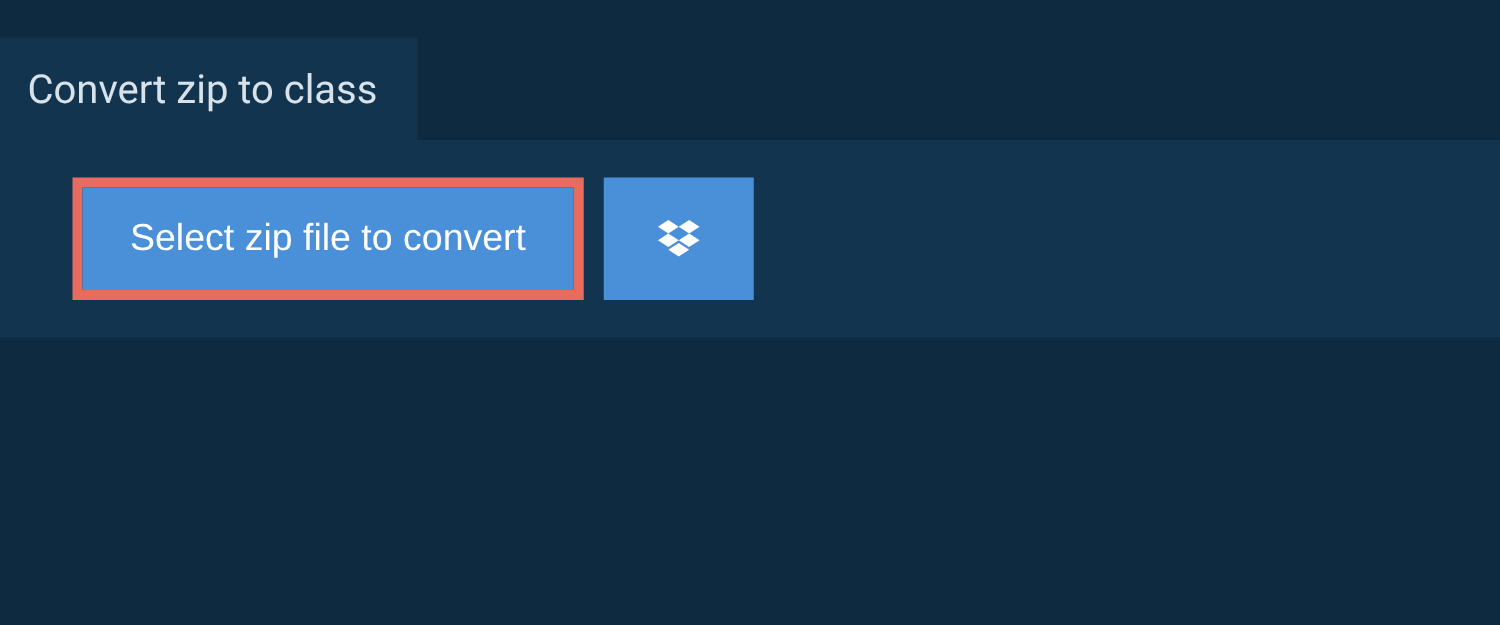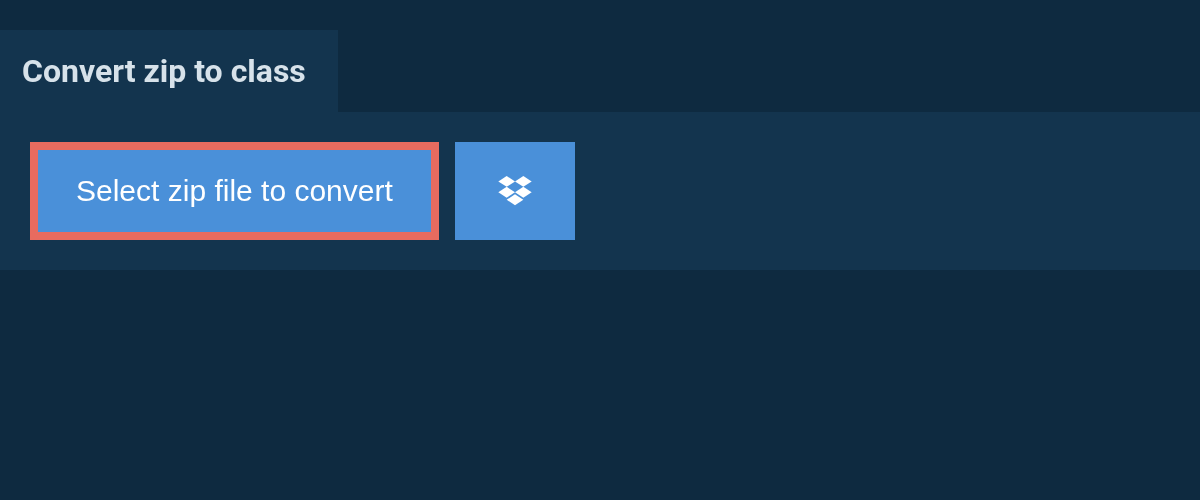--- a/index.html
+++ b/index.html
@@ -13,34 +13,35 @@
       background: #0e2a40;
       font-family: -apple-system, BlinkMacSystemFont, "Segoe UI", Roboto, "Helvetica Neue", Arial, sans-serif;
       font-weight: 300;
       overflow: hidden;
     }
     .tab-header {
       display: inline-block;
       background: #13344e;
       color: #d7e2ea;
       font-size: 32px;
-      font-weight: 700;
+      font-weight: 400;
       padding: 22px 32px 22px 22px;
       margin-top: 30px;
     }
     .upload-panel {
       background: #13344e;
       padding: 30px 30px 30px 30px;
       display: flex;
       gap: 16px;
       align-items: stretch;
     }
     .select-button-wrapper {
       border: 8px solid #e86b5f;
       display: inline-block;
+      margin-left: 28px;
     }
     .select-button {
       background: #4a90d9;
       color: #ffffff;
       font-size: 30px;
       font-weight: 300;
       border: none;
       padding: 26px 38px;
       cursor: pointer;
       display: block;

